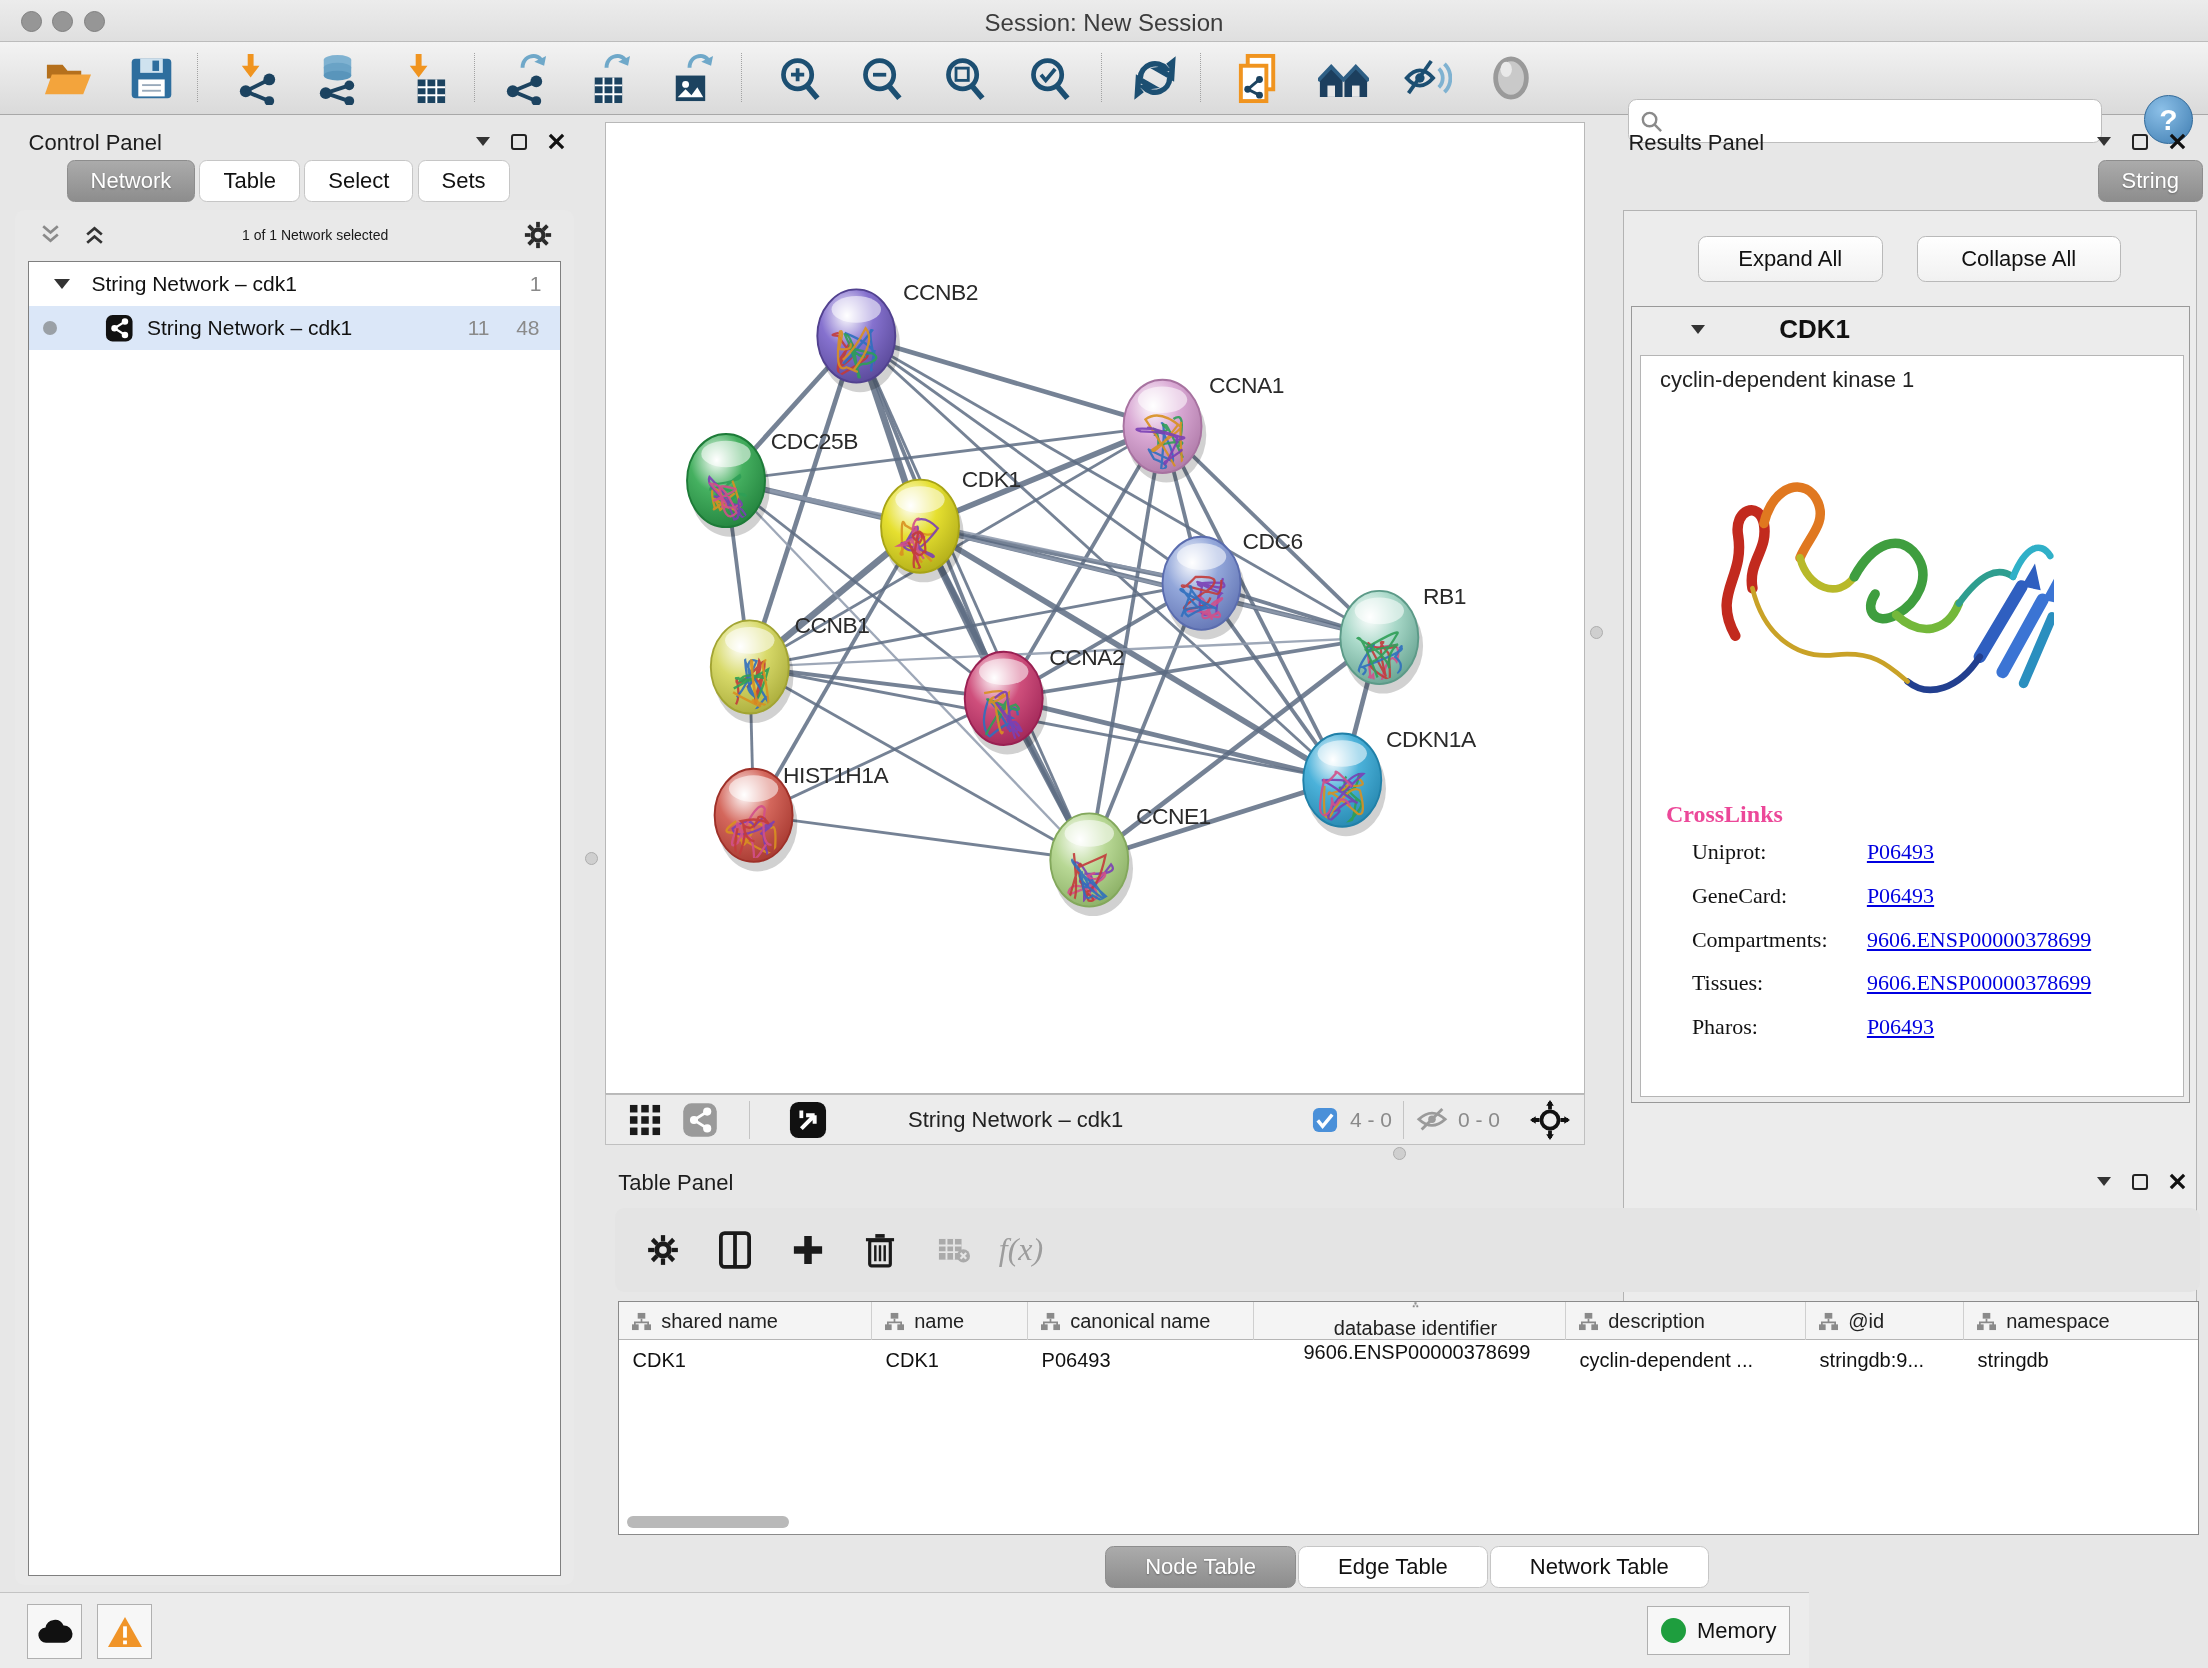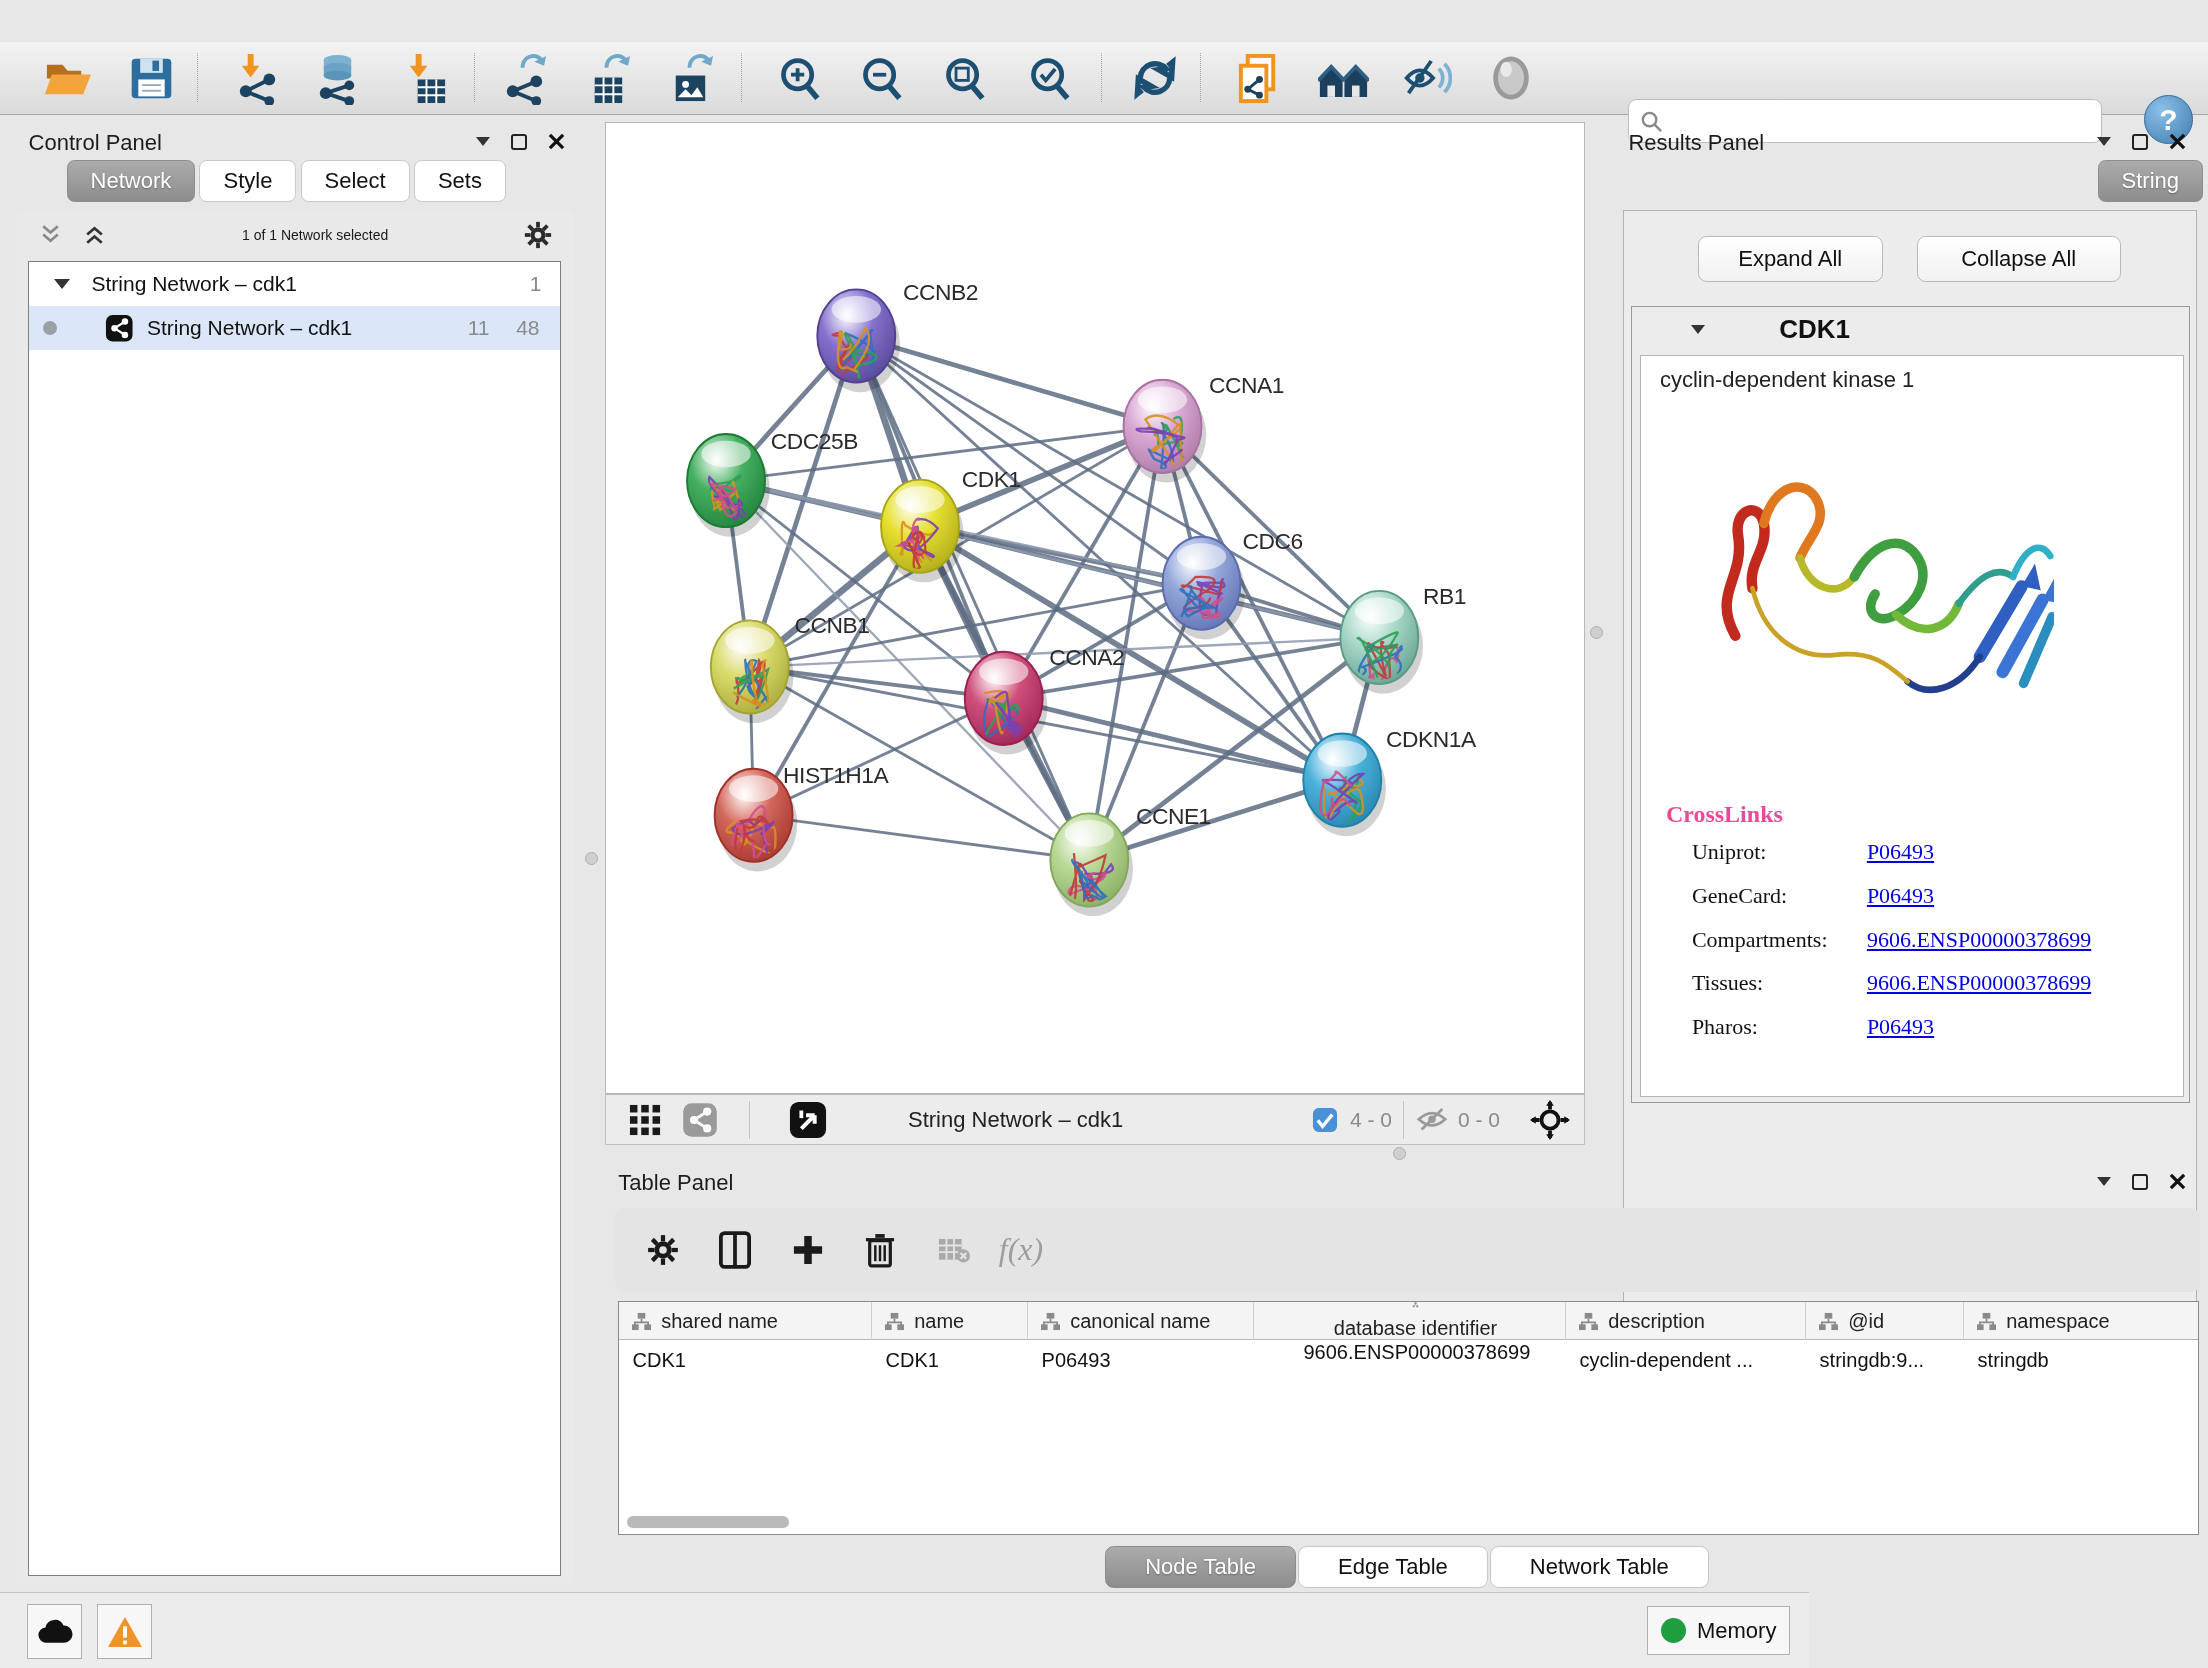--- a/index.html
+++ b/index.html
@@ -103,20 +103,26 @@
     display:flex; align-items:center; justify-content:center; }
   .memory-btn { position:absolute; right:19px; top:13.3px; width:143px; height:49px; background:#f7f7f7;
     border:1px solid #b0b0b0; display:flex; align-items:center; justify-content:center; gap:11.4px; font-size:22px; color:#111; }
   .mem-dot { width:25px; height:25px; border-radius:50%; }
 </style>
 </head>
 <body>
 
 <div id="app">
 
+  <div class="titlebar">
+    <span class="light" style="left:21px"></span>
+    <span class="light" style="left:52px"></span>
+    <span class="light" style="left:84px"></span>
+    <div class="win-title">Session: New Session</div>
+  </div>
 
   <div class="toolbar">
     <div class="tbtn" style="left:38px">
       <svg width="51" height="51" viewBox="0 0 52 52">
         <path d="M5 12 h16 l5 6 h14 v8 H5z" fill="#b5701c"></path>
         <path d="M3 42 L10 22 h40 l-8 20z" fill="#f3a43c"></path>
       </svg>
     </div>
     <div class="tbtn" style="left:122px">
       <svg width="49" height="49" viewBox="0 0 52 52">
@@ -279,21 +285,21 @@
     <div class="panel-title" style="position:absolute;left:21px;top:7.6px">Control Panel</div>
     <div class="panel-controls" style="right:17px;top:11.4px">
       <span class="caret-down"></span>
       <span class="float-box"></span>
       <svg width="17" height="17" viewBox="0 0 18 18">
         <path d="M2 2 L16 16 M16 2 L2 16" stroke="#111" stroke-width="3.4"></path>
         </svg>
     </div>
     <div style="position:absolute;left:59px;top:38px">
       <span class="tab sel">Network</span>
-      <span class="tab">Style</span>
+      <span class="tab">Table</span>
       <span class="tab">Select</span>
       <span class="tab">Sets</span>
     </div>
     <div class="cp-body">
       <div class="cp-subheader">
         <svg width="25" height="25" viewBox="0 0 24 24" style="margin-left:23px">
           <path d="M5 4 l7 6 7-6 M5 12 l7 6 7-6" fill="none" stroke="#8a8a8a" stroke-width="2.6"></path>
           </svg>
         <svg width="25" height="25" viewBox="0 0 24 24" style="margin-left:19px">
           <path d="M5 20 l7-6 7 6 M5 12 l7-6 7 6" fill="none" stroke="#333" stroke-width="2.6"></path>

